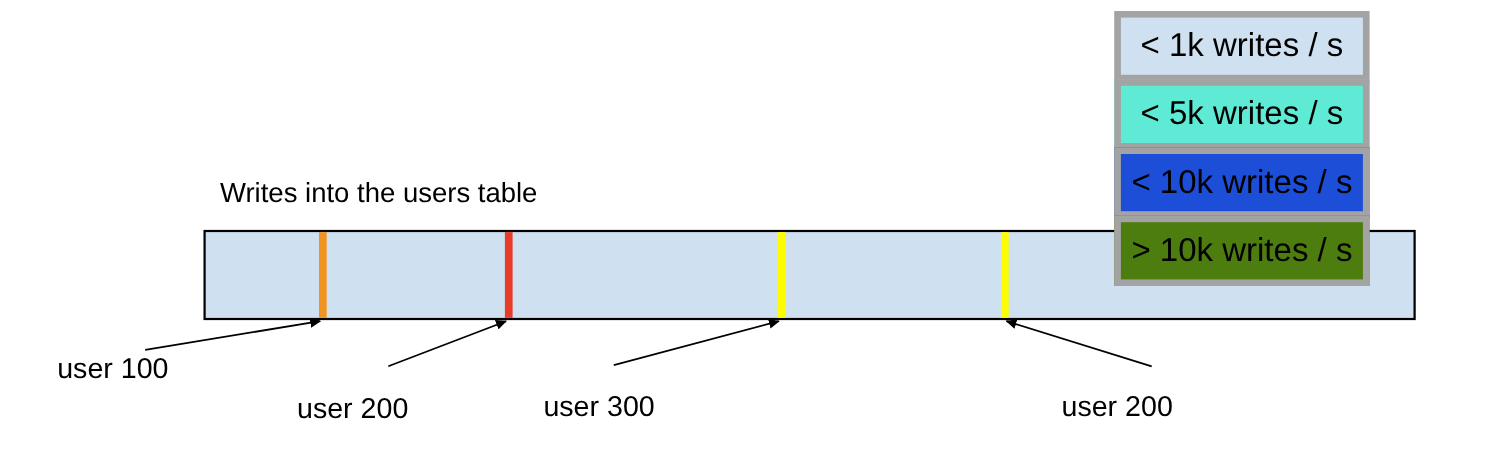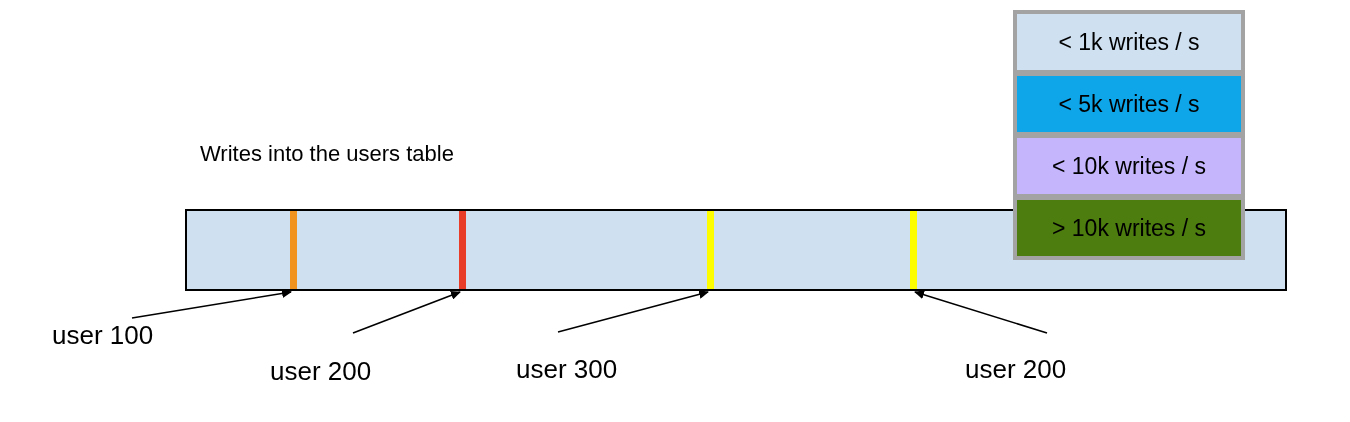--- a/index.html
+++ b/index.html
@@ -8,22 +8,22 @@
     width: 1350px;
     height: 422px;
     background: #ffffff;
     font-family: "Liberation Sans", sans-serif;
     color: #000;
     overflow: hidden;
   }
   .title {
     position: absolute;
     left: 200px;
-    top: 140px;
-    font-size: 22px;
+    top: 162px;
+    font-size: 25px;
     line-height: 28px;
     white-space: nowrap;
   }
   .bar {
     position: absolute;
     left: 185px;
     top: 209px;
     width: 1102px;
     height: 82px;
     border: 2px solid #000;
@@ -37,26 +37,26 @@
   }
   .legend {
     position: absolute;
     left: 1013px;
     top: 10px;
     width: 232px;
   }
   .legend-row {
     box-sizing: border-box;
     height: 64px;
-    border: 4px solid #a3a3a3;
+    border: 6px solid #a3a3a3;
     margin-top: -2px;
     display: flex;
     align-items: center;
     justify-content: center;
-    font-size: 23px;
+    font-size: 30px;
     white-space: nowrap;
   }
   .legend-row:first-child { margin-top: 0; }
   .user-label {
     position: absolute;
     font-size: 26px;
     line-height: 30px;
     white-space: nowrap;
   }
   svg.arrows {
@@ -87,22 +87,22 @@
       </marker>
     </defs>
   <line x1="132" y1="318" x2="291" y2="292" stroke="#000000" stroke-width="1.6" marker-end="url(#arrowhead)"></line>
       <line x1="353" y1="333" x2="460" y2="292" stroke="#000000" stroke-width="1.6" marker-end="url(#arrowhead)"></line>
       <line x1="558" y1="332" x2="708" y2="292" stroke="#000000" stroke-width="1.6" marker-end="url(#arrowhead)"></line>
       <line x1="1047" y1="333" x2="915" y2="292" stroke="#000000" stroke-width="1.6" marker-end="url(#arrowhead)"></line>
     </svg>
 
   <div class="legend" id="legend">
       <div class="legend-row" style="background: rgb(207, 224, 241);">&lt; 1k writes / s</div>
-      <div class="legend-row" style="background: #0ea5e9;">&lt; 5k writes / s</div>
-      <div class="legend-row" style="background: #c4b5fd;">&lt; 10k writes / s</div>
+      <div class="legend-row" style="background: #5eead4;">&lt; 5k writes / s</div>
+      <div class="legend-row" style="background: #1d4ed8;">&lt; 10k writes / s</div>
       <div class="legend-row" style="background: #4d7c0f;">&gt; 10k writes / s</div>
     </div>
 
 <div class="user-label" style="left: 52px; top: 320px;">user 100</div>
     <div class="user-label" style="left: 270px; top: 356px; text-align: center;">user 200</div>
-    <div class="user-label" style="left: 516px; top: 354px;">user 300</div>
+    <div class="user-label" style="left: 494px; top: 354px;">user 300</div>
     <div class="user-label" style="left: 965px; top: 354px;">user 200</div>
   </div>
 
 </body></html>

